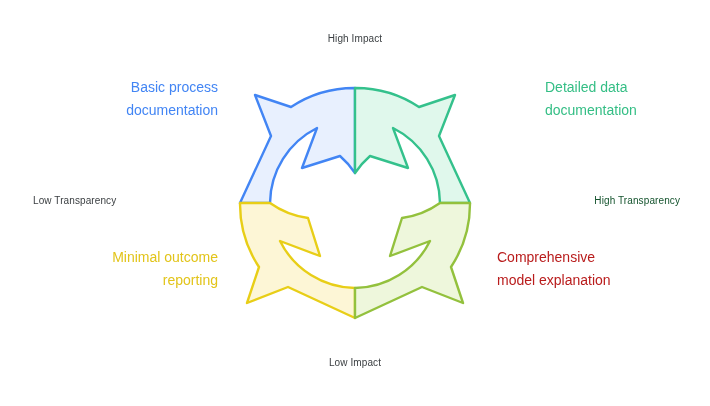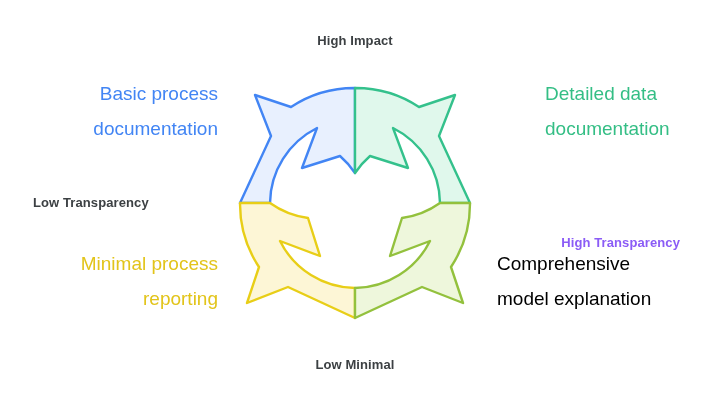--- a/index.html
+++ b/index.html
@@ -20,25 +20,24 @@
     position: absolute;
     left: 0;
     top: 0;
     width: 710px;
     height: 406px;
   }
 
   .axis-label {
     position: absolute;
     color: #3c4043;
-    font-size: 13px;
+    font-size: 10px;
     font-family: "Liberation Sans", sans-serif;
     white-space: nowrap;
     letter-spacing: 0.1px;
-    font-weight: bold;
   }
   #axis-high-impact {
     top: 33px;
     left: 0;
     width: 710px;
     text-align: center;
   }
   #axis-low-impact {
     top: 357px;
     left: 0;
@@ -51,22 +50,22 @@
     text-align: center;
   }
   #axis-high-transparency {
     top: 195px;
     right: 30px;
     text-align: right;
   }
 
   .quad-label {
     position: absolute;
-    font-size: 19px;
-    line-height: 35px;
+    font-size: 14px;
+    line-height: 23px;
     font-family: "Liberation Sans", sans-serif;
     white-space: pre-line;
   }
   #label-basic-process {
     top: 76px;
     left: 20px;
     width: 198px;
     text-align: right;
   }
   #label-detailed-data {
@@ -137,29 +136,29 @@
            L 355 288
            A 85 85 0 0 0 430 241
            L 390 256
            L 402 218
            A 85 85 0 0 0 440 203
            Z" fill="#eef7dc" stroke="#93c13d" stroke-width="2.4" stroke-linejoin="round" stroke-linecap="round"></path>
 </svg>
 
 <div class="axis-label" id="axis-high-impact" style="color: rgb(60, 64, 67);">High Impact</div>
 
-<div class="axis-label" id="axis-low-impact" style="color: rgb(60, 64, 67);">Low Minimal</div>
+<div class="axis-label" id="axis-low-impact" style="color: rgb(60, 64, 67);">Low Impact</div>
 
 <div class="axis-label" id="axis-low-transparency" style="color: rgb(60, 64, 67);">Low Transparency</div>
 
-<div class="axis-label" id="axis-high-transparency" style="color: #8b5cf6; margin-top: 40px;">High Transparency</div>
+<div class="axis-label" id="axis-high-transparency" style="color: #14532d;">High Transparency</div>
 
 <div class="quad-label" id="label-basic-process" style="color: rgb(66, 133, 244);">Basic process
 documentation</div>
 
 <div class="quad-label" id="label-detailed-data" style="color: rgb(52, 190, 133); margin-left: 48px;">Detailed data
 documentation</div>
 
-<div class="quad-label" id="label-minimal-outcome" style="color: rgb(226, 196, 26);">Minimal process
+<div class="quad-label" id="label-minimal-outcome" style="color: rgb(226, 196, 26);">Minimal outcome
 reporting</div>
 
-<div class="quad-label" id="label-comprehensive-model" style="color: #000000;">Comprehensive
+<div class="quad-label" id="label-comprehensive-model" style="color: #b91c1c;">Comprehensive
 model explanation</div>
 
 </body></html>

